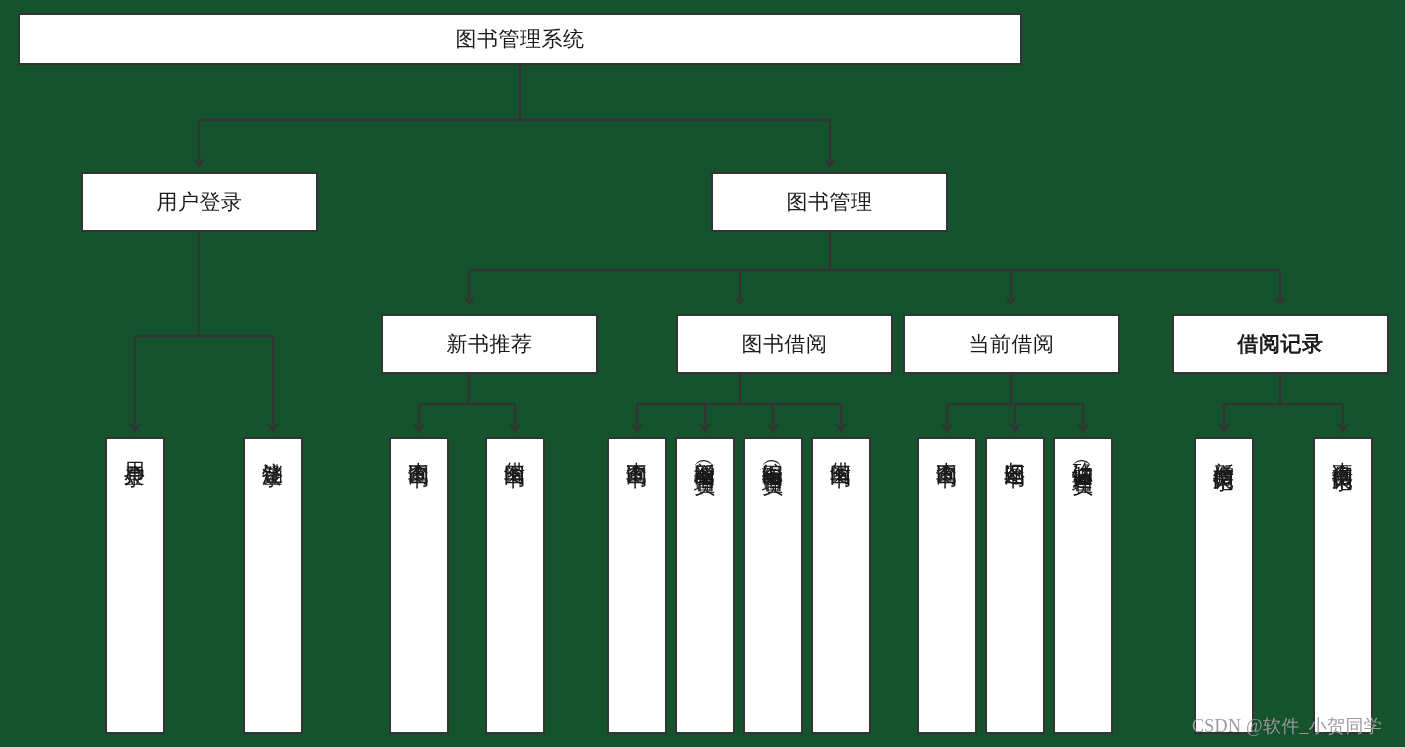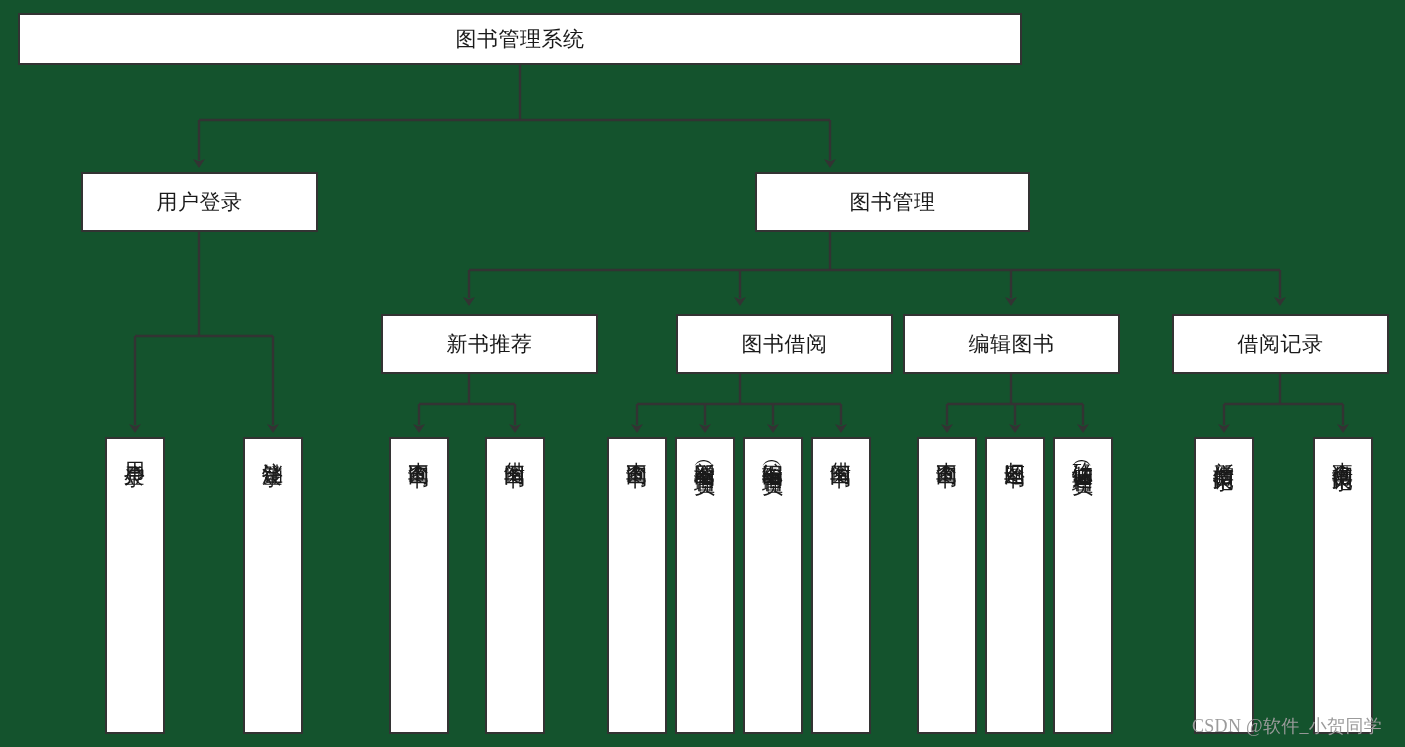--- a/index.html
+++ b/index.html
@@ -127,34 +127,34 @@
     </g>
   </svg>
 
   <div class="node horizontal" style="left:18px; top:13px; width:1004px; height:52px;">
     <span class="node-label">图书管理系统</span>
   </div>
 
   <div class="node horizontal" style="left:81px; top:172px; width:237px; height:60px;">
     <span class="node-label">用户登录</span>
   </div>
-  <div class="node horizontal" style="left:711px; top:172px; width:275px; height:60px;margin-left:44px;">
+  <div class="node horizontal" style="left:711px; top:172px; width:237px; height:60px;">
     <span class="node-label">图书管理</span>
   </div>
 
   <div class="node horizontal" style="left:361px; top:314px; width:217px; height:60px;margin-left:20px;">
     <span class="node-label">新书推荐</span>
   </div>
   <div class="node horizontal" style="left:632px; top:314px; width:217px; height:60px;margin-left:44px;">
     <span class="node-label">图书借阅</span>
   </div>
   <div class="node horizontal" style="left:903px; top:314px; width:217px; height:60px;">
-    <span class="node-label">编辑图书</span>
-  </div>
-  <div class="node horizontal" style="left:1172px; top:314px; width:217px; height:60px;">
+    <span class="node-label">当前借阅</span>
+  </div>
+  <div class="node horizontal" style="left:1172px; top:314px; width:217px; height:60px;font-weight:bold;">
     <span class="node-label">借阅记录</span>
   </div>
 
   <div class="node vertical" style="left:105px; top:437px; width:60px; height:297px;">
     <span class="node-label">用户登录</span>
   </div>
   <div class="node vertical" style="left:243px; top:437px; width:60px; height:297px;">
     <span class="node-label">注销登录</span>
   </div>
 

